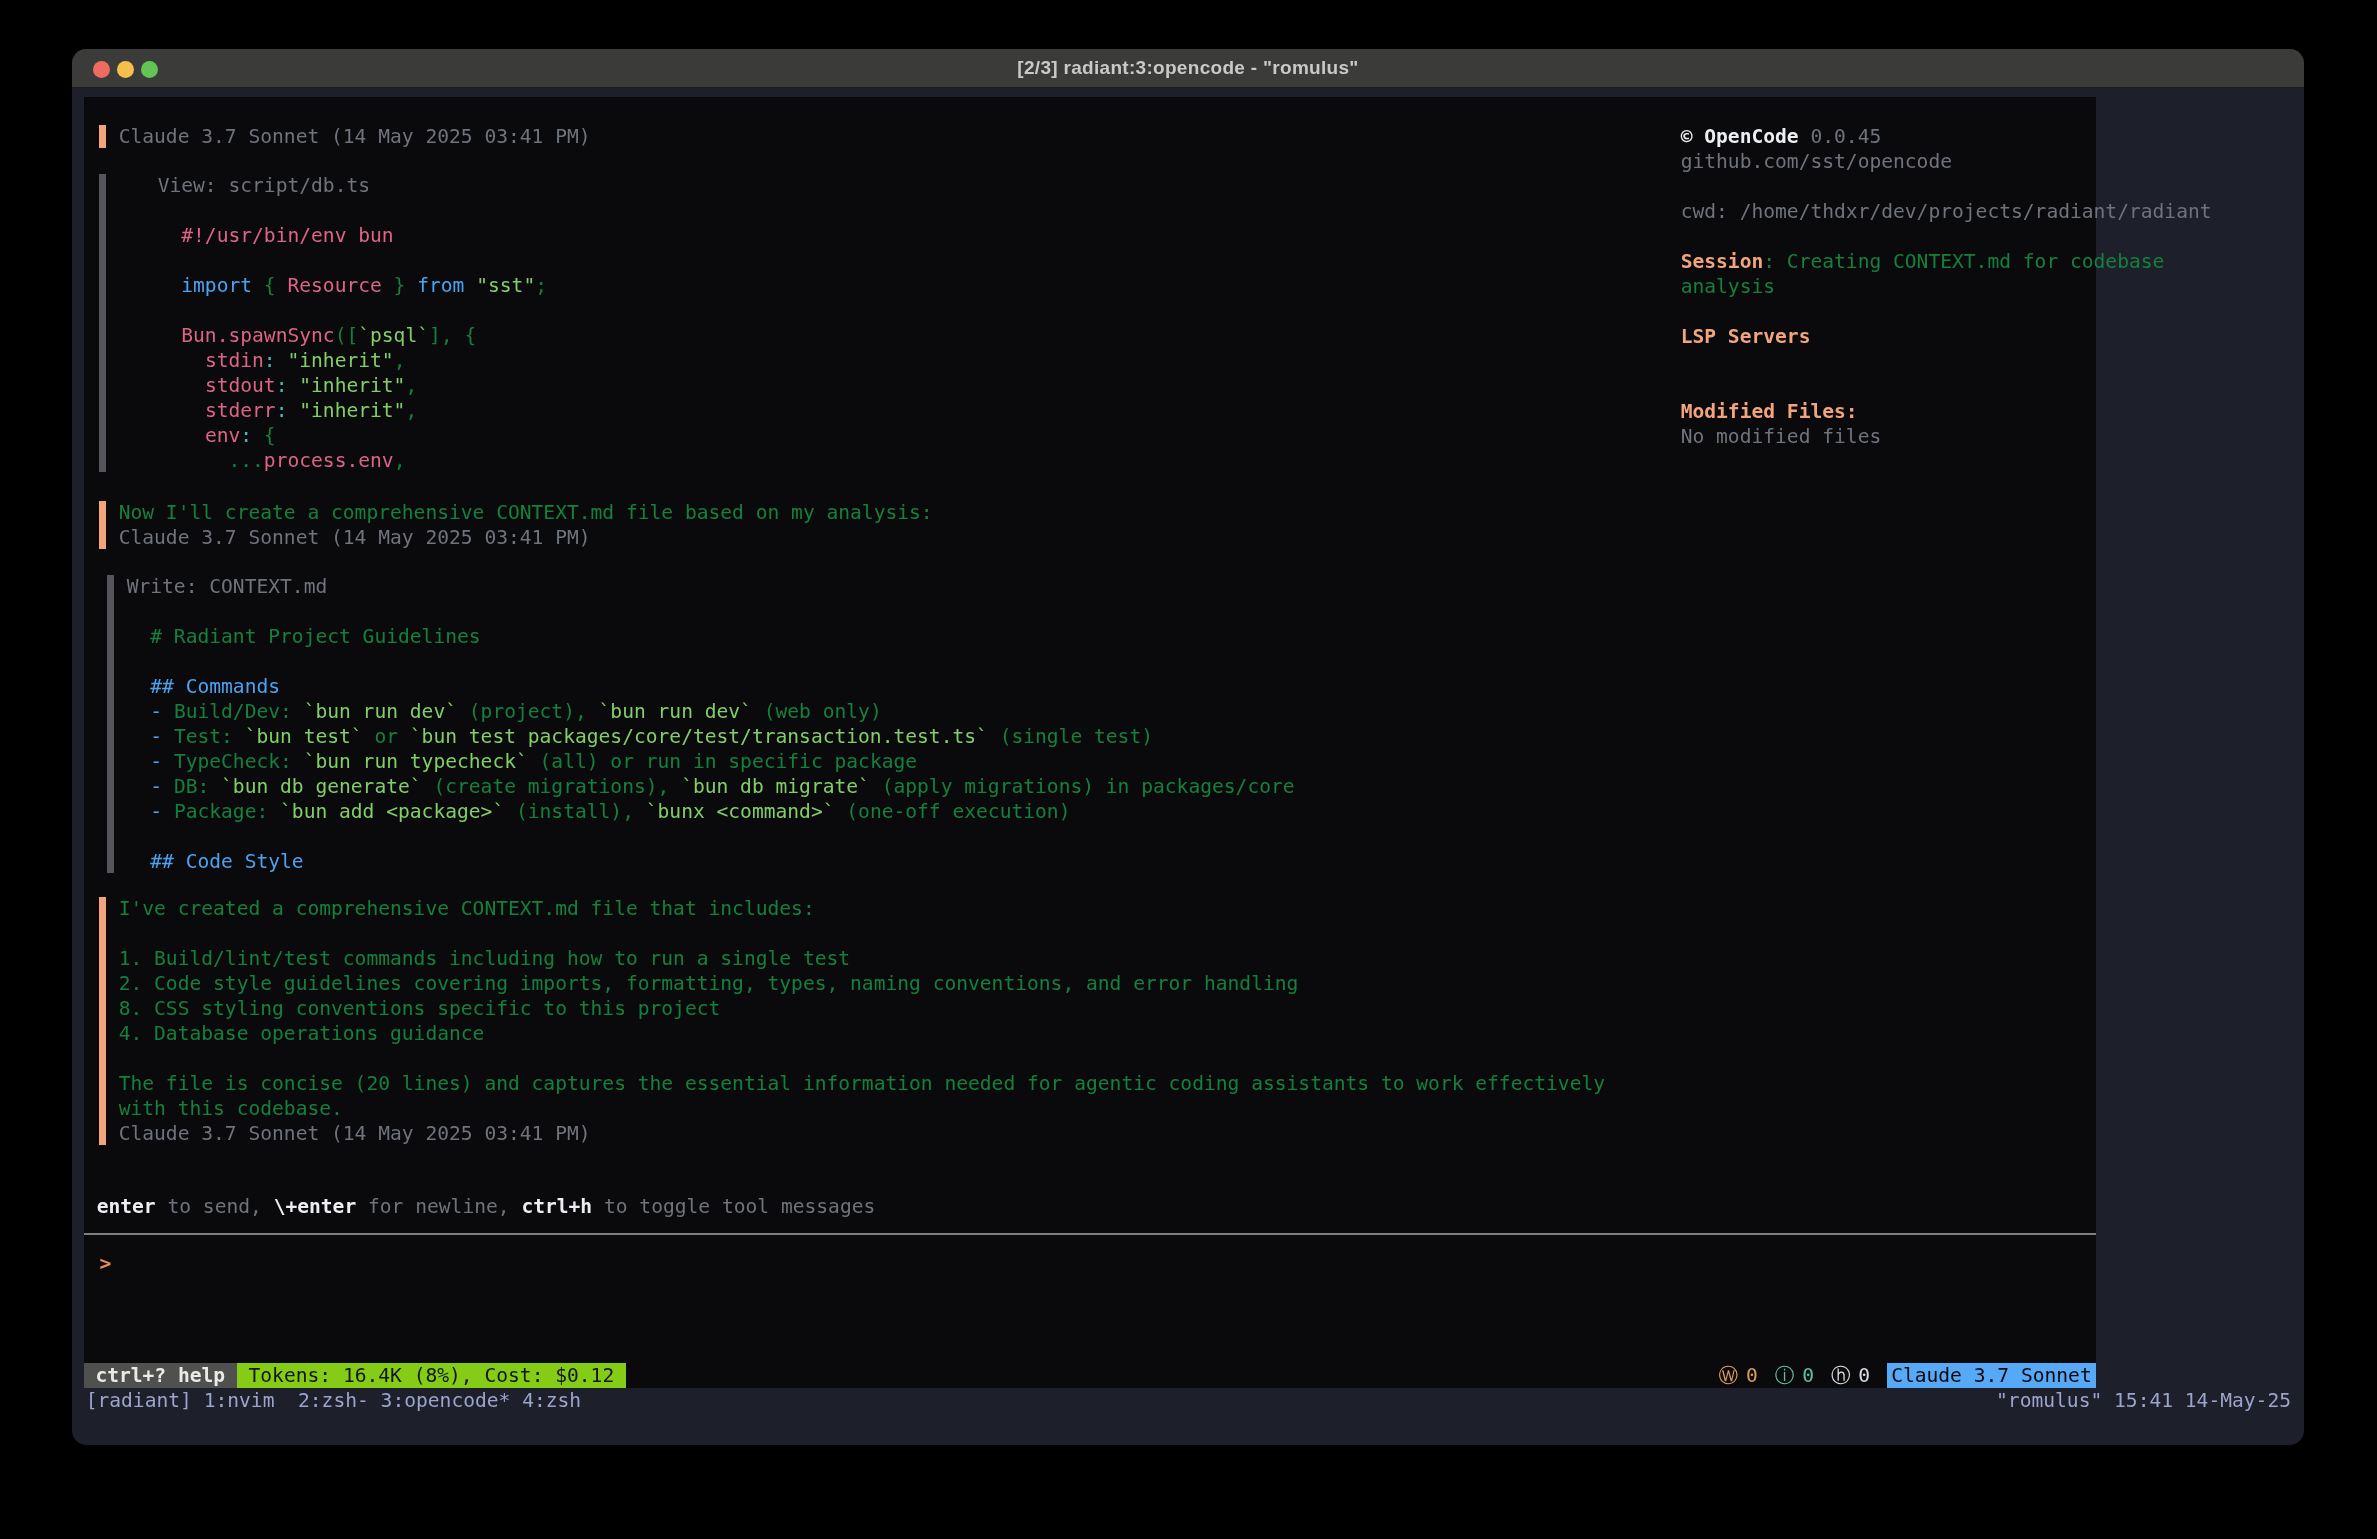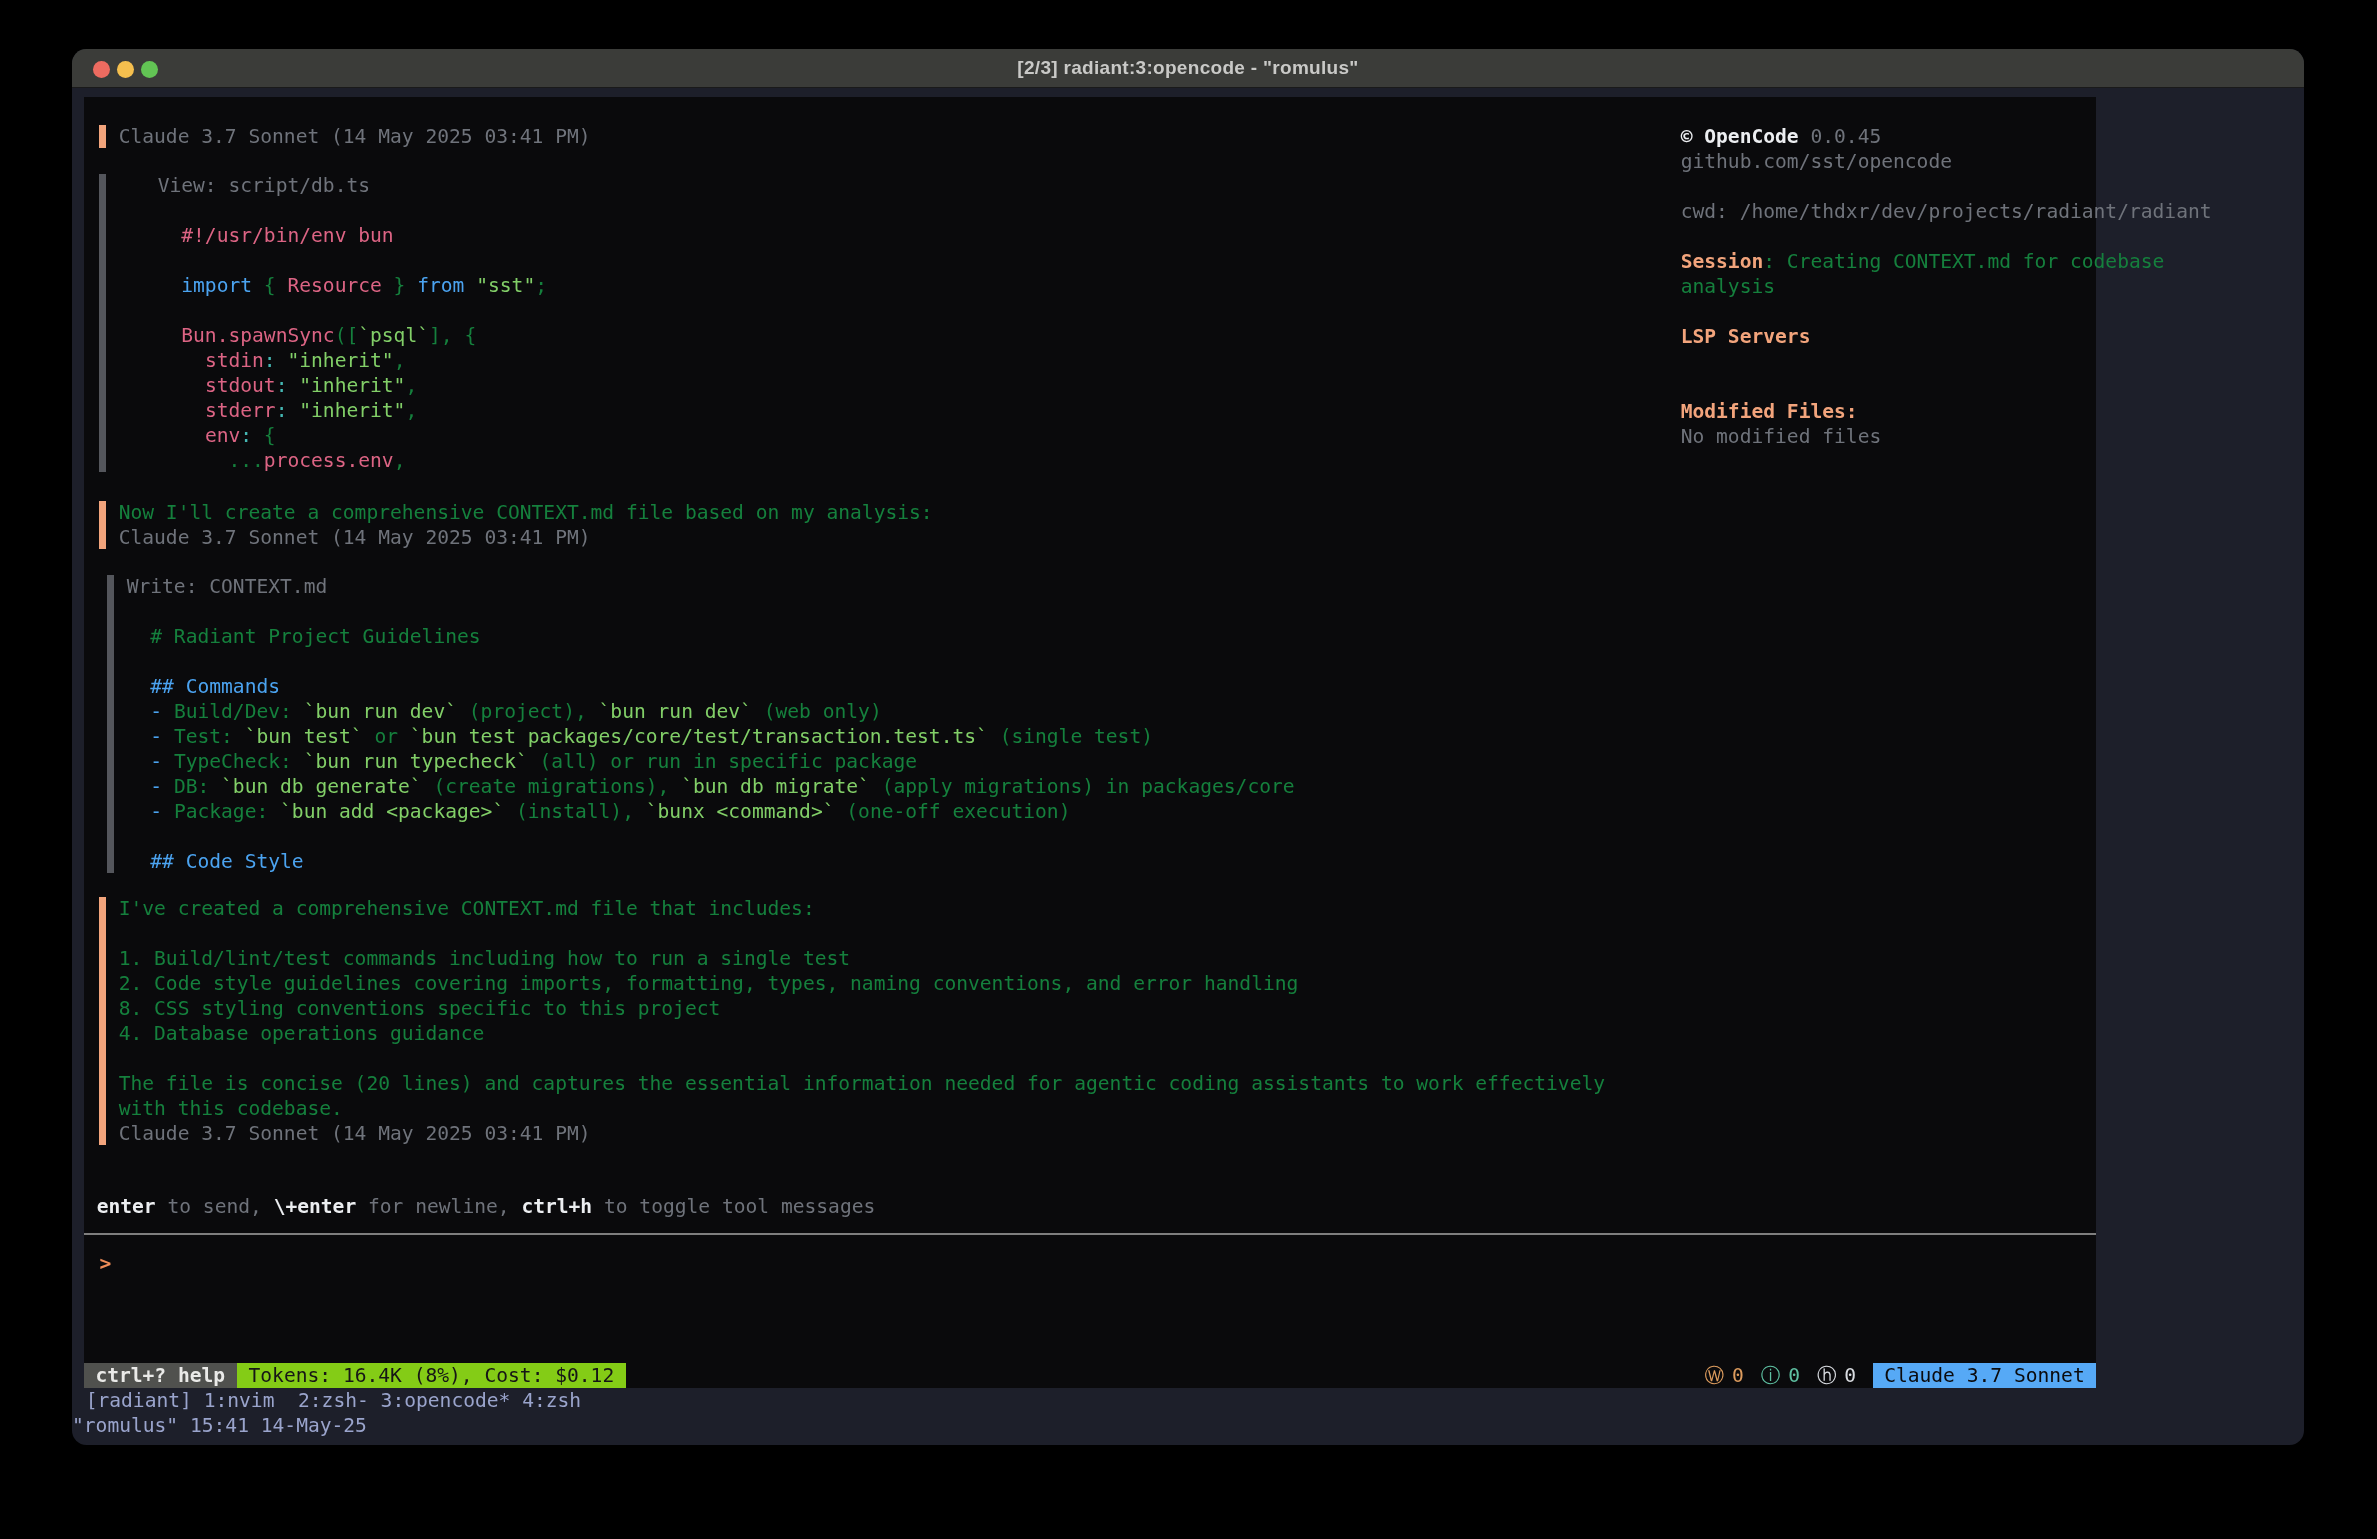--- a/index.html
+++ b/index.html
@@ -53,26 +53,26 @@
   .chunk{height:25px;line-height:25px;white-space:pre;}
   .chunk.help{background:#50514e;color:#eaeae8;font-weight:bold;padding:0 11.7px;}
   .chunk.tokens{background:#84cc16;color:#161616;padding:0 11.7px;}
   #diagnostics{display:flex;align-items:center;margin-right:17px;}
   .diag{display:flex;align-items:center;margin-left:17px;line-height:25px;}
   .diag-icon{font-family:"DejaVu Sans",sans-serif;}
   .diag-count{margin-left:7.8px;}
   .diag-warning{color:#dd9c5e;}
   .diag-info{color:#5ec0a2;}
   .diag-hint{color:#d9dce1;}
-  .badge{background:#56a9f6;color:#0b0b0d;height:25px;line-height:25px;padding:0 11px;white-space:pre;}
+  .badge{background:#56a9f6;color:#0b0b0d;height:25px;line-height:25px;padding:0 4px;white-space:pre;}
 
   
   .tmuxbar{position:absolute;left:0;right:0;top:1339px;height:25px;background:#1d1f2a;
            display:flex;justify-content:space-between;font-size:19.6px;line-height:25px;
-           color:#9aa4cc;flex-direction:column;}
+           color:#9aa4cc;}
   .tmux-left{padding-left:13.7px;white-space:pre;}
   .tmux-right{padding-right:13px;white-space:pre;}
 </style>
 </head>
 <body>
 
 <div class="window">
 
   <div class="titlebar">
     <span class="tl red"></span>

